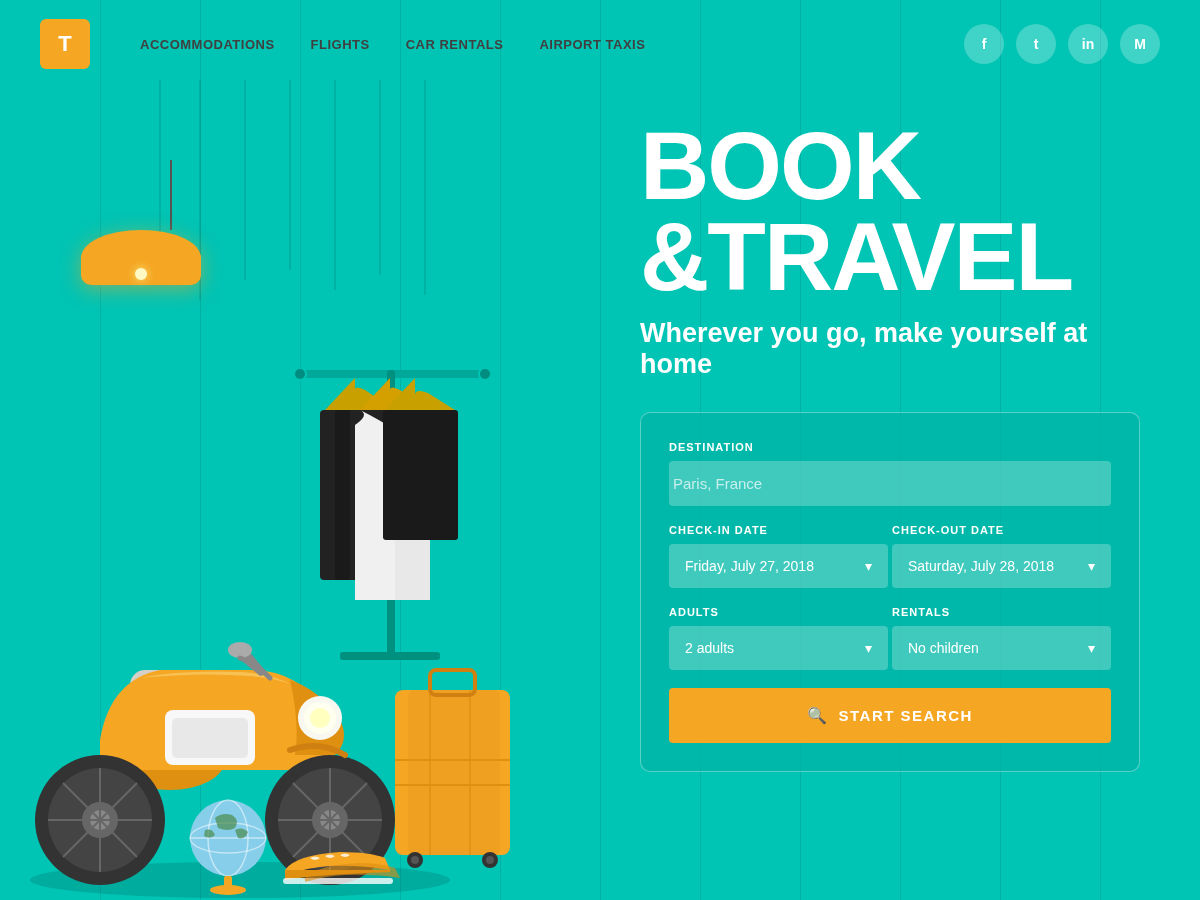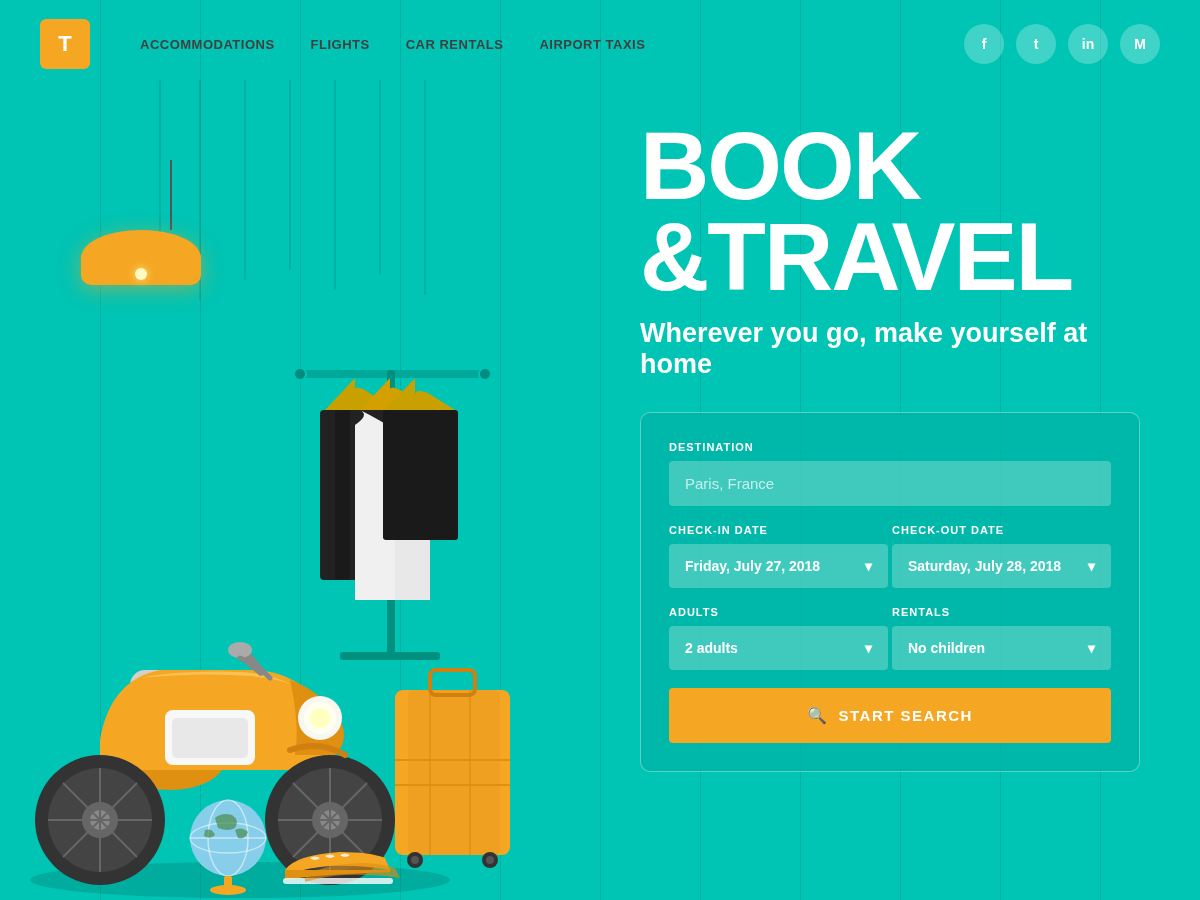--- a/index.html
+++ b/index.html
@@ -112,21 +112,21 @@
       letter-spacing: 1px;
       margin-bottom: 8px;
       display: block;
     }
 
     .form-input {
       width: 100%;
       background: rgba(255,255,255,0.25);
       border: none;
       border-radius: 4px;
-      padding: 14px 16px;
+      padding: 14px 4px;
       font-size: 15px;
       color: rgba(255,255,255,0.8);
       outline: none;
       margin-bottom: 18px;
     }
 
     .form-input::placeholder {
       color: rgba(255,255,255,0.7);
     }
 
@@ -147,21 +147,20 @@
       border-radius: 4px;
       padding: 14px 16px;
       font-size: 14px;
       color: white;
       outline: none;
       cursor: pointer;
       display: flex;
       align-items: flex-end;
       justify-content: space-between;
       position: relative;
-      font-weight: bold;
     }
 
     .form-select-text {
       flex: 1;
       font-size: 14px;
       color: white;
     }
 
     .chevron-down {
       color: white;

